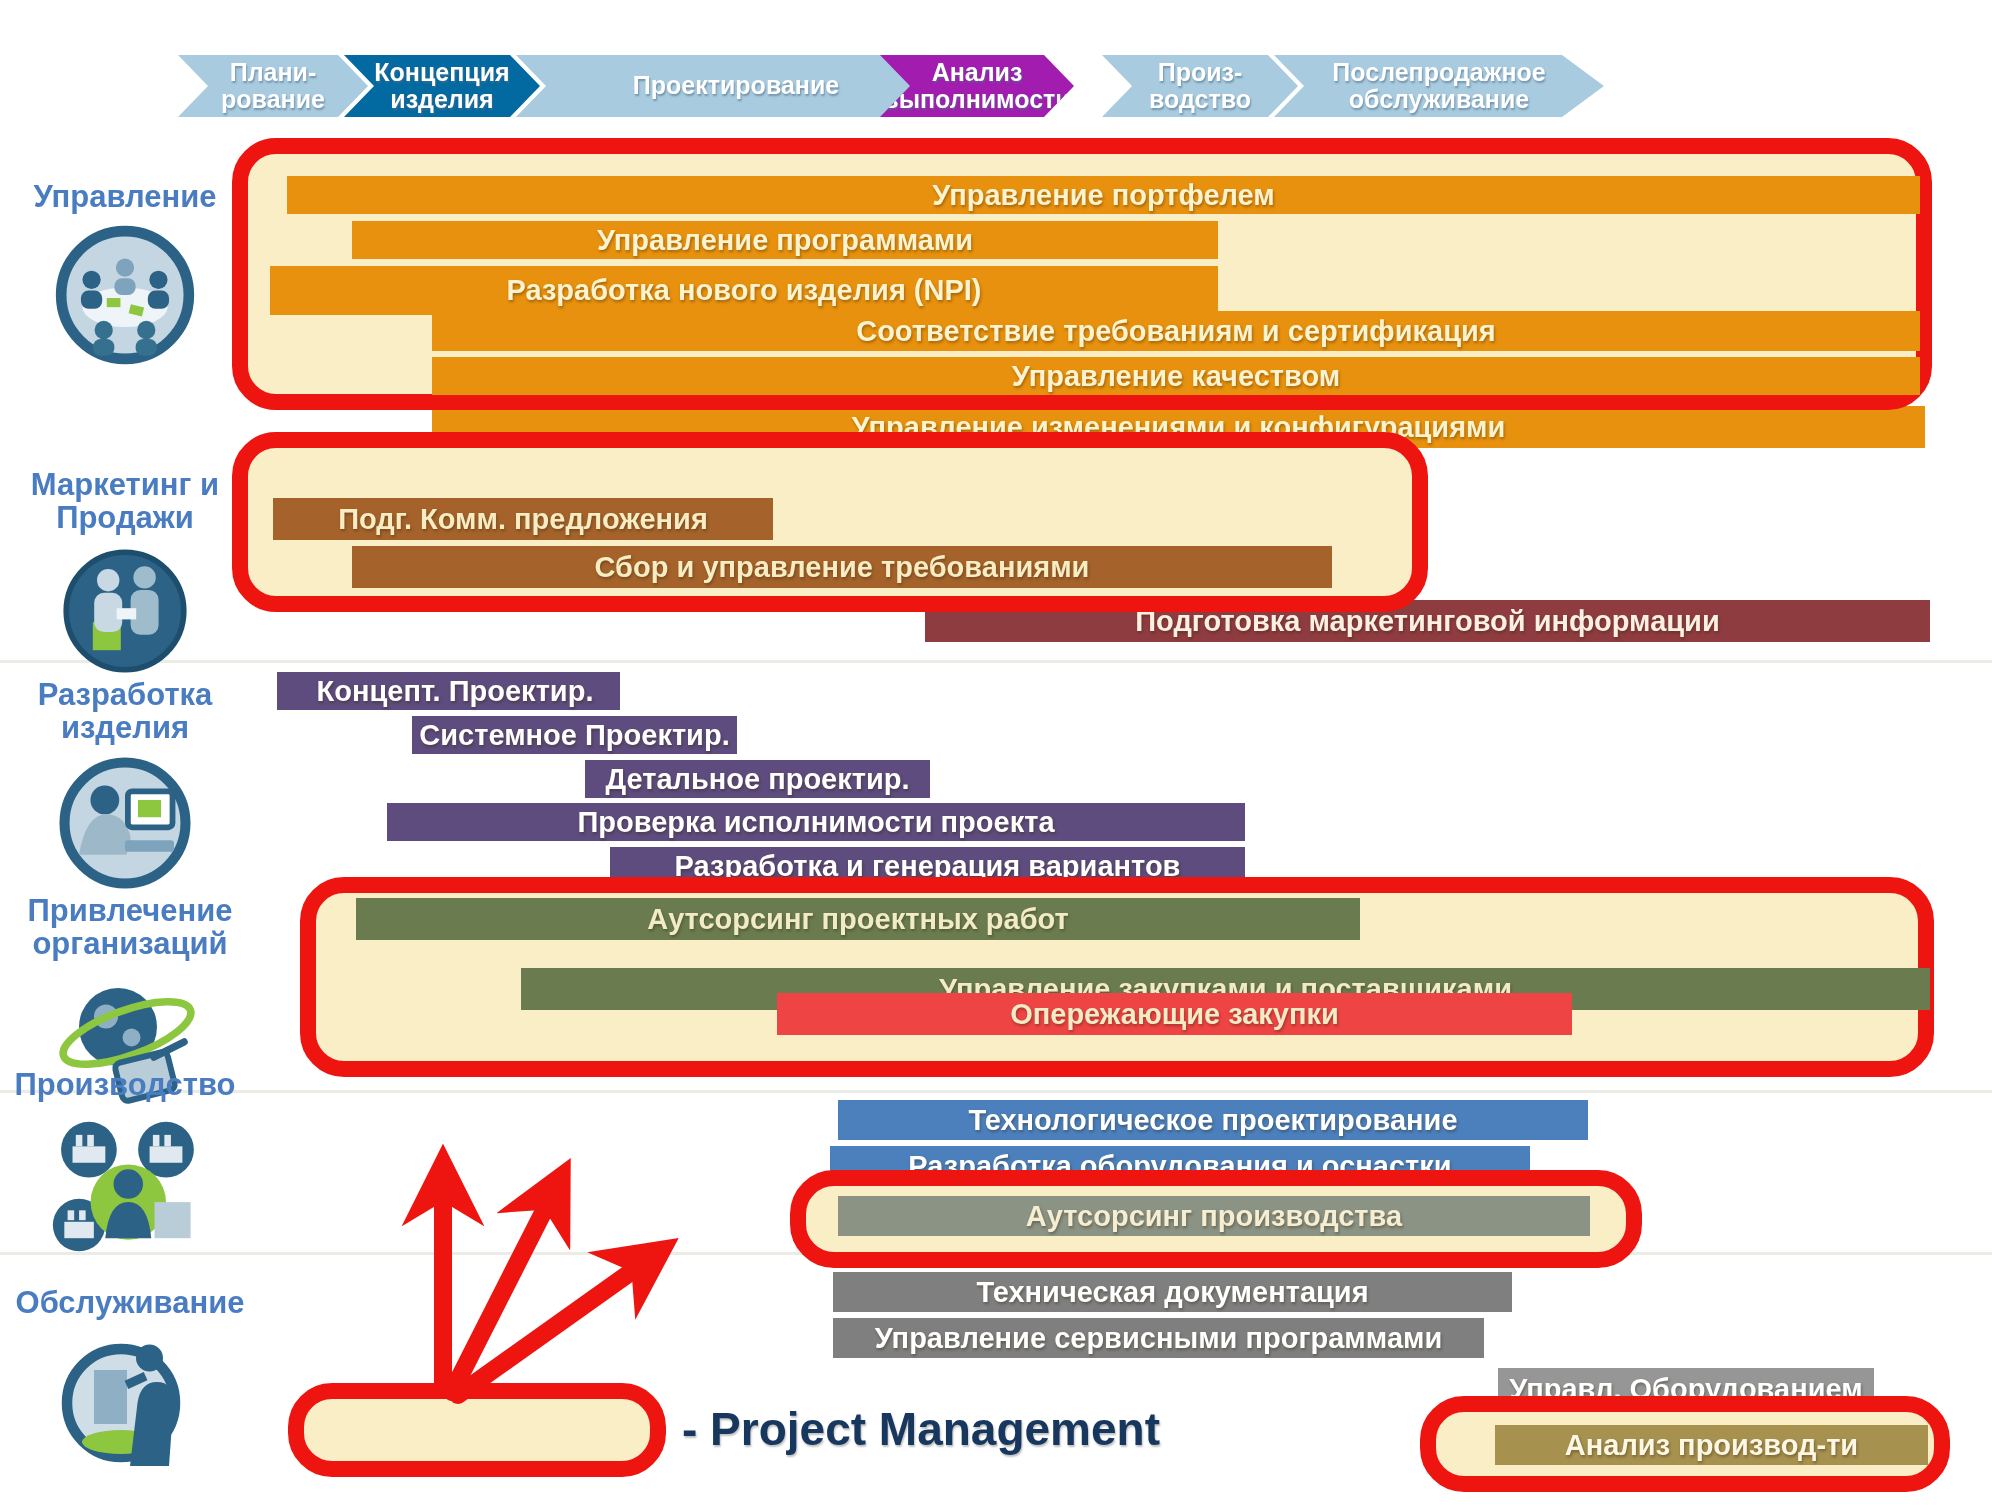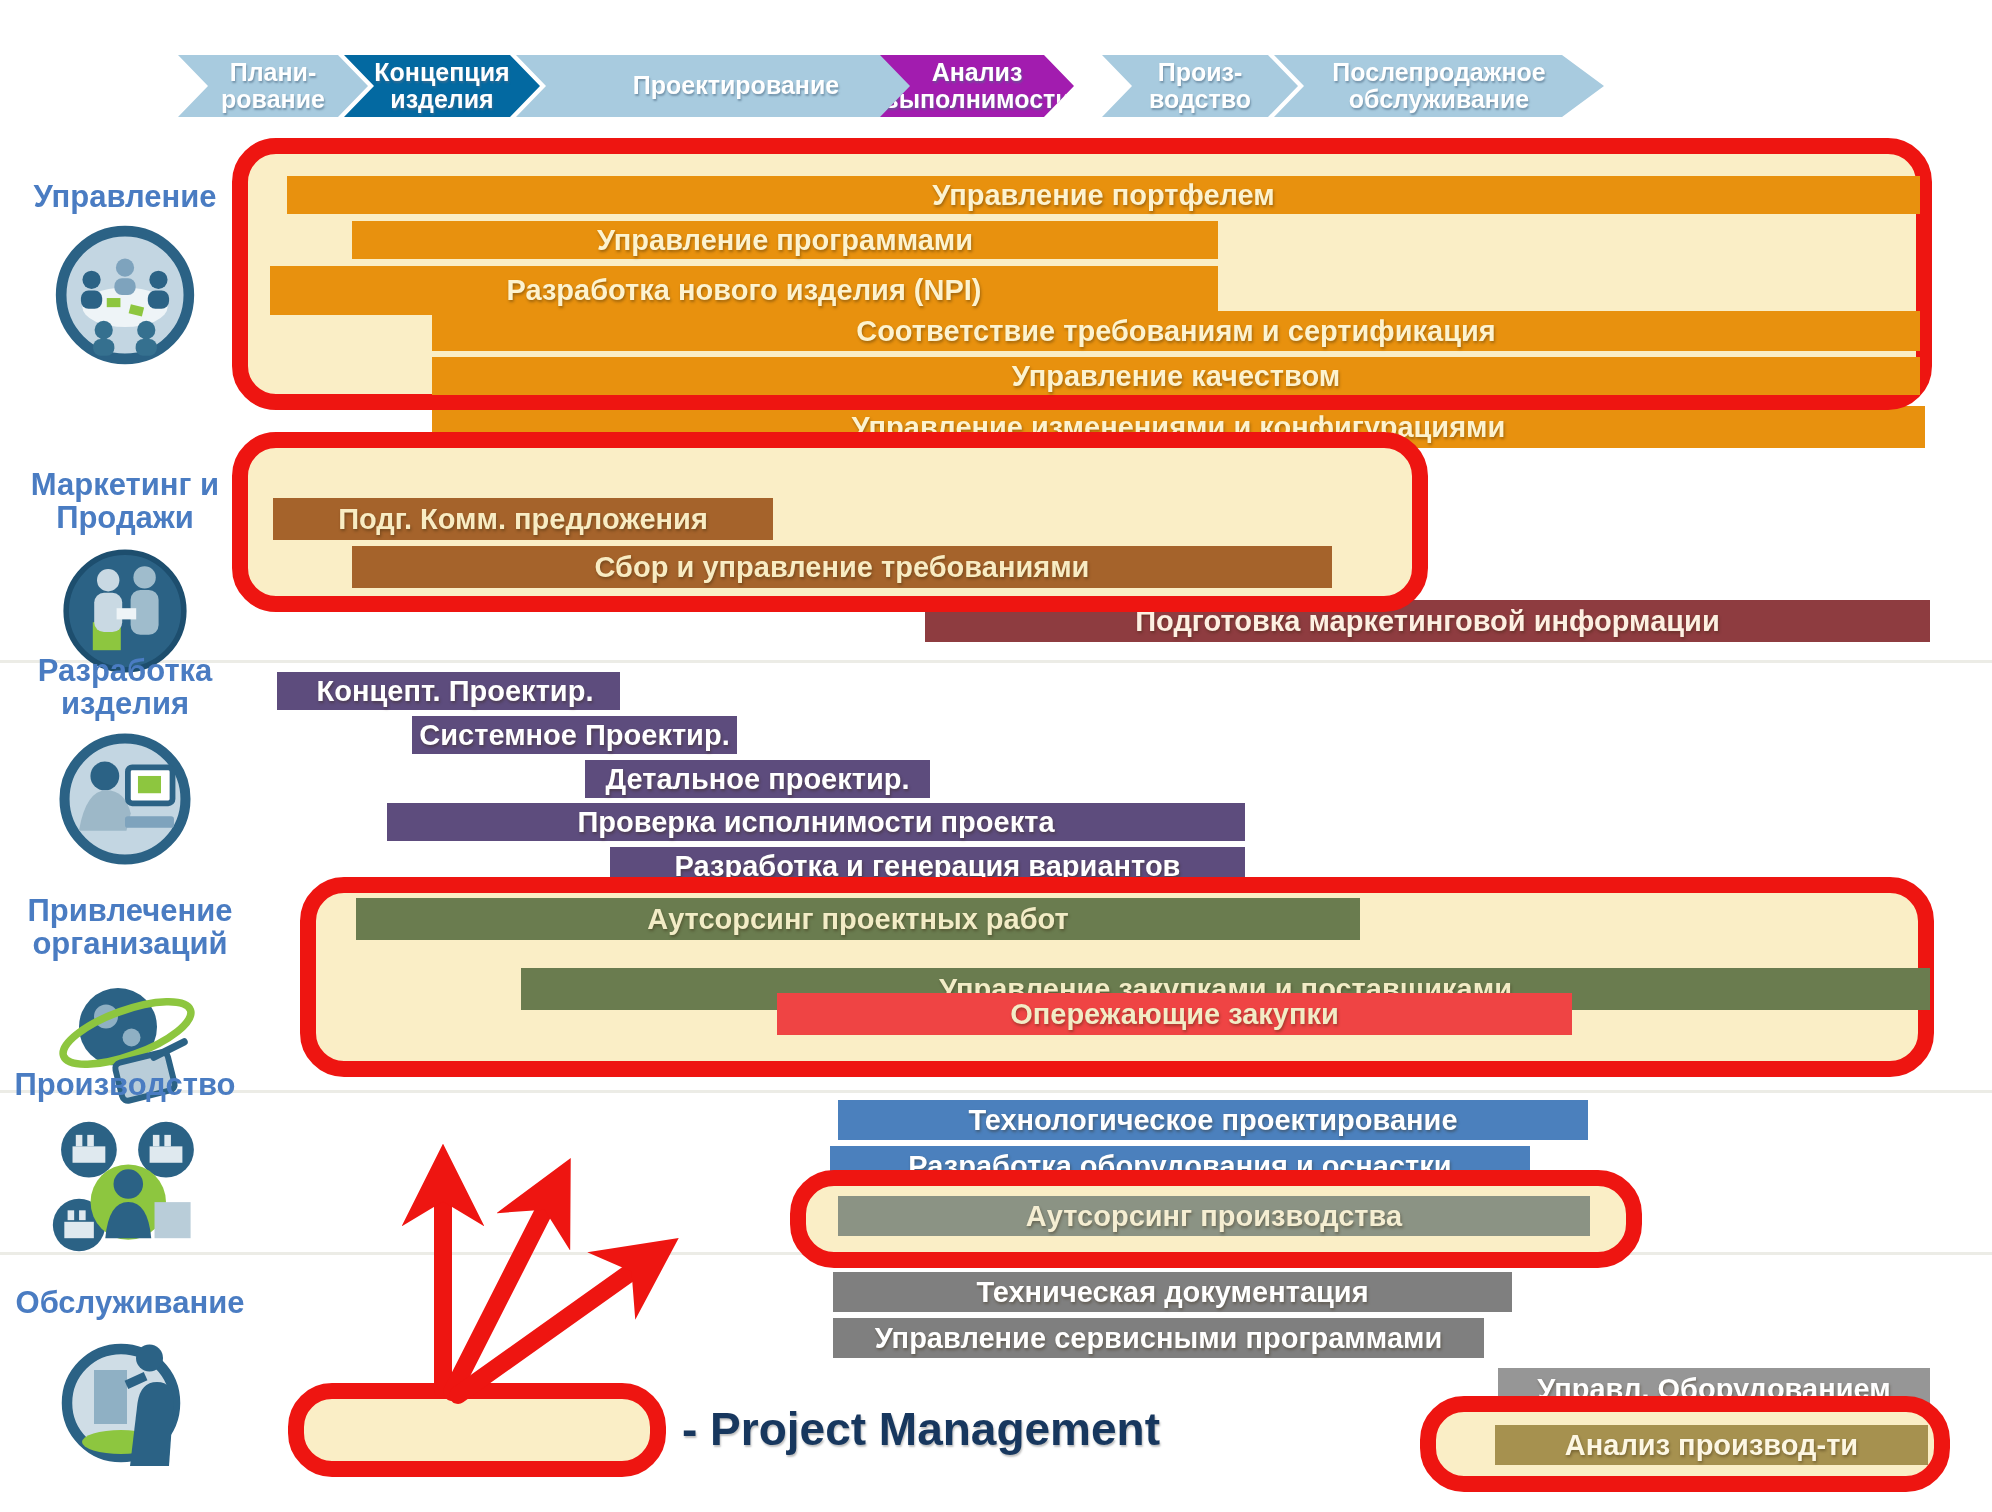--- a/index.html
+++ b/index.html
@@ -73,21 +73,21 @@
         <rect x="27" y="58" width="20" height="20" fill="#8dc63f"></rect>
         <circle cx="38" cy="28" r="8" fill="#c9d9e3"></circle>
           <rect x="28" y="37" width="20" height="28" rx="7" fill="#c9d9e3"></rect>
         <circle cx="64" cy="26" r="8" fill="#9fbccc"></circle>
           <rect x="54" y="35" width="20" height="32" rx="7" fill="#9fbccc"></rect>
         <rect x="44" y="48" width="14" height="8" fill="#eef4f7"></rect>
       </svg>
     </div>
   </div>
 
-  <div class="cat" style="left:0;top:654px;width:250px;">
+  <div class="cat" style="left:0;top:678px;width:250px;">
     <div class="cat-label">Разработка
 изделия</div>
     <div class="cat-icon">
       <svg width="152" height="144" viewBox="0 0 100 100">
         <circle cx="50" cy="50" r="42" fill="#c3d6e2" stroke="#2b6285" stroke-width="7"></circle>
         <circle cx="36" cy="34" r="10" fill="#2b6285"></circle>
         <path d="M18 72 q5 -28 19 -28 q13 0 17 16 l-3 12 z" fill="#9db8c8"></path>
         <rect x="52" y="28" width="31" height="25" rx="3" fill="#ffffff" stroke="#2b6285" stroke-width="4"></rect>
         <rect x="59" y="34" width="16" height="12" fill="#8dc63f"></rect>
         <rect x="50" y="62" width="34" height="8" rx="2" fill="#7ea3bd"></rect>
@@ -205,15 +205,15 @@
     <div class="bar under" style="background: rgb(93, 76, 125); color: rgb(255, 255, 255); left: 387px; top: 803px; width: 858px; height: 38px;">Проверка исполнимости проекта</div>
     <div class="bar under" style="background: rgb(93, 76, 125); color: rgb(255, 255, 255); left: 610px; top: 847px; width: 635px; height: 38px;">Разработка и генерация вариантов</div>
     <div class="bar over" style="background: rgb(106, 124, 79); color: rgb(242, 236, 198); left: 356px; top: 898px; width: 1004px; height: 42px;">Аутсорсинг проектных работ</div>
     <div class="bar over" style="background: rgb(106, 124, 79); color: rgb(242, 236, 198); left: 521px; top: 968px; width: 1409px; height: 42px;">Управление закупками и поставщиками</div>
     <div class="bar over" style="background: #ef4444; color: rgb(242, 236, 198); left: 777px; top: 993px; width: 795px; height: 42px;">Опережающие закупки</div>
     <div class="bar under" style="background: rgb(75, 128, 189); color: rgb(255, 255, 255); left: 838px; top: 1100px; width: 750px; height: 40px;">Технологическое проектирование</div>
     <div class="bar under" style="background: rgb(75, 128, 189); color: rgb(255, 255, 255); left: 830px; top: 1146px; width: 700px; height: 40px;">Разработка оборудования и оснастки</div>
     <div class="bar over" style="background: rgb(139, 147, 132); color: rgb(245, 238, 210); left: 838px; top: 1196px; width: 752px; height: 40px;">Аутсорсинг производства</div>
     <div class="bar under" style="background: rgb(127, 127, 127); color: rgb(255, 255, 255); left: 833px; top: 1272px; width: 679px; height: 40px;">Техническая документация</div>
     <div class="bar under" style="background: rgb(127, 127, 127); color: rgb(255, 255, 255); left: 833px; top: 1318px; width: 651px; height: 40px;">Управление сервисными программами</div>
-    <div class="bar under" style="background: rgb(150, 150, 150); color: rgb(255, 255, 255); left: 1498px; top: 1368px; width: 432px; height: 42px;">Управл. Оборудованием</div>
+    <div class="bar under" style="background: rgb(150, 150, 150); color: rgb(255, 255, 255); left: 1498px; top: 1368px; width: 376px; height: 42px;">Управл. Оборудованием</div>
     <div class="bar over" style="background: rgb(166, 145, 79); color: rgb(253, 247, 227); left: 1495px; top: 1425px; width: 433px; height: 40px;">Анализ производ-ти</div>
   </div>
 
 </body></html>

